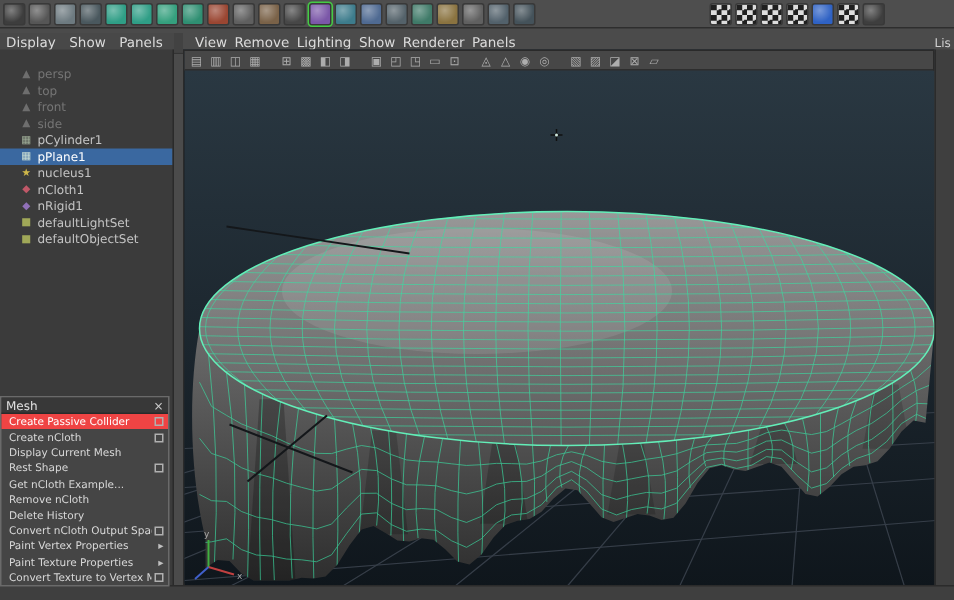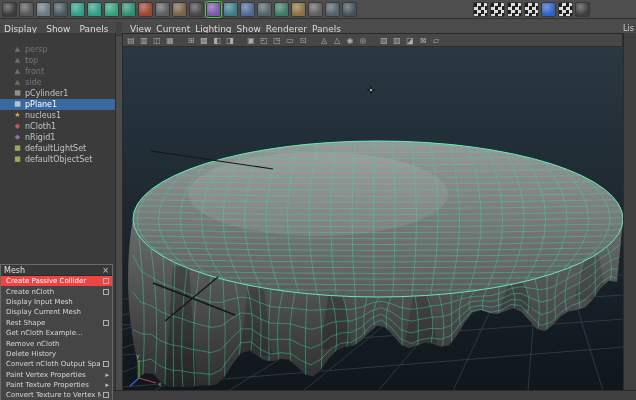--- a/index.html
+++ b/index.html
@@ -92,21 +92,21 @@
     </div>
 
   <div class="menurow">
     <div class="outliner-menubar" id="outliner-menubar">
         <span class="menu-label">Display</span>
         <span class="menu-label">Show</span>
         <span class="menu-label">Panels</span>
       </div>
     <div class="vp-menubar" id="vp-menubar">
         <span class="menu-label">View</span>
-        <span class="menu-label">Current</span>
+        <span class="menu-label">Remove</span>
         <span class="menu-label">Lighting</span>
         <span class="menu-label">Show</span>
         <span class="menu-label">Renderer</span>
         <span class="menu-label">Panels</span>
       </div>
     <span class="right-trunc">Lis</span>
   </div>
 
   <div class="outliner" id="outliner" style="padding-top: 11px;">
       <div class="orow muted">
@@ -360,23 +360,20 @@
     <div id="popup-items">
         <div class="pitem hl">
           <span class="lbl">Create Passive Collider</span>
           <span class="opt"></span>
         </div>
         <div class="pitem">
           <span class="lbl">Create nCloth</span>
           <span class="opt"></span>
         </div>
         <div class="pitem">
-          <span class="lbl">Display Input Mesh</span>
-        </div>
-        <div class="pitem">
           <span class="lbl">Display Current Mesh</span>
         </div>
         <div class="pitem">
           <span class="lbl">Rest Shape</span>
           <span class="opt"></span>
         </div>
         <div class="pitem">
           <span class="lbl">Get nCloth Example...</span>
         </div>
         <div class="pitem">

